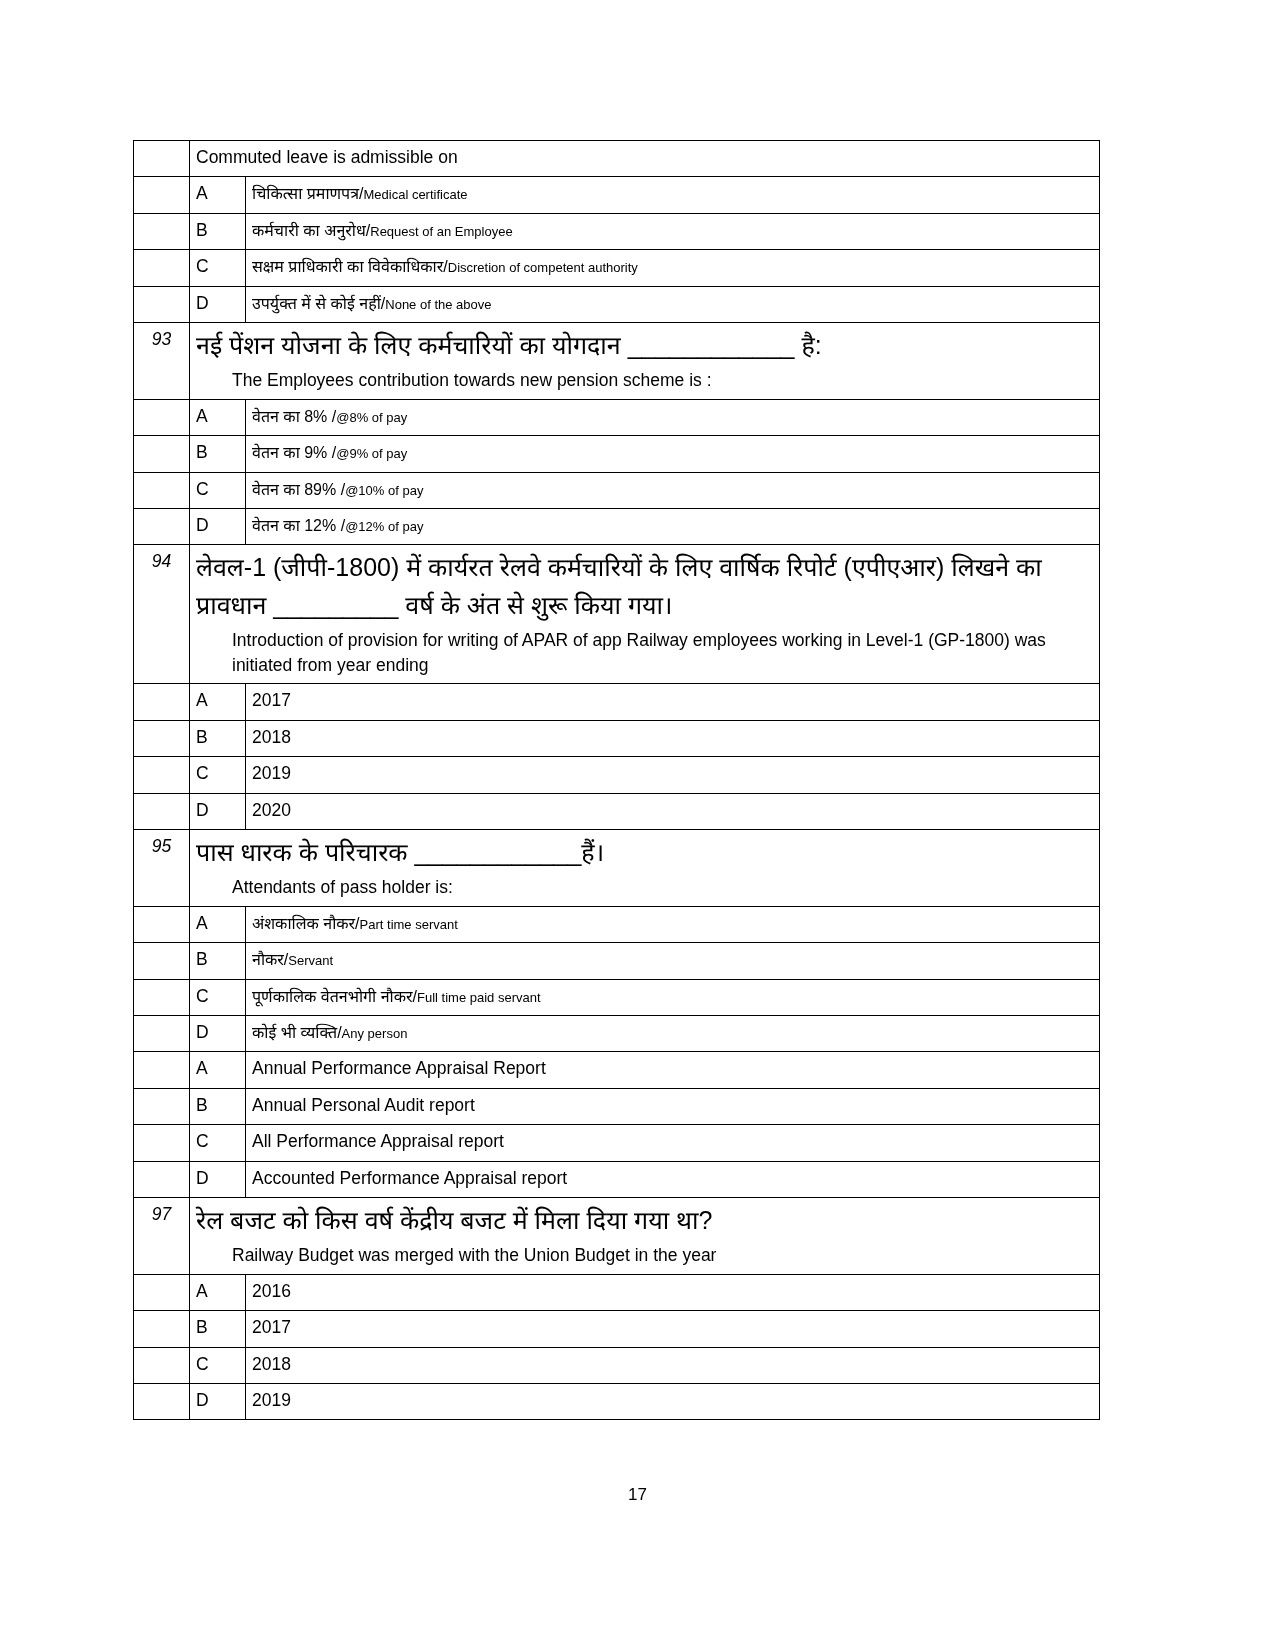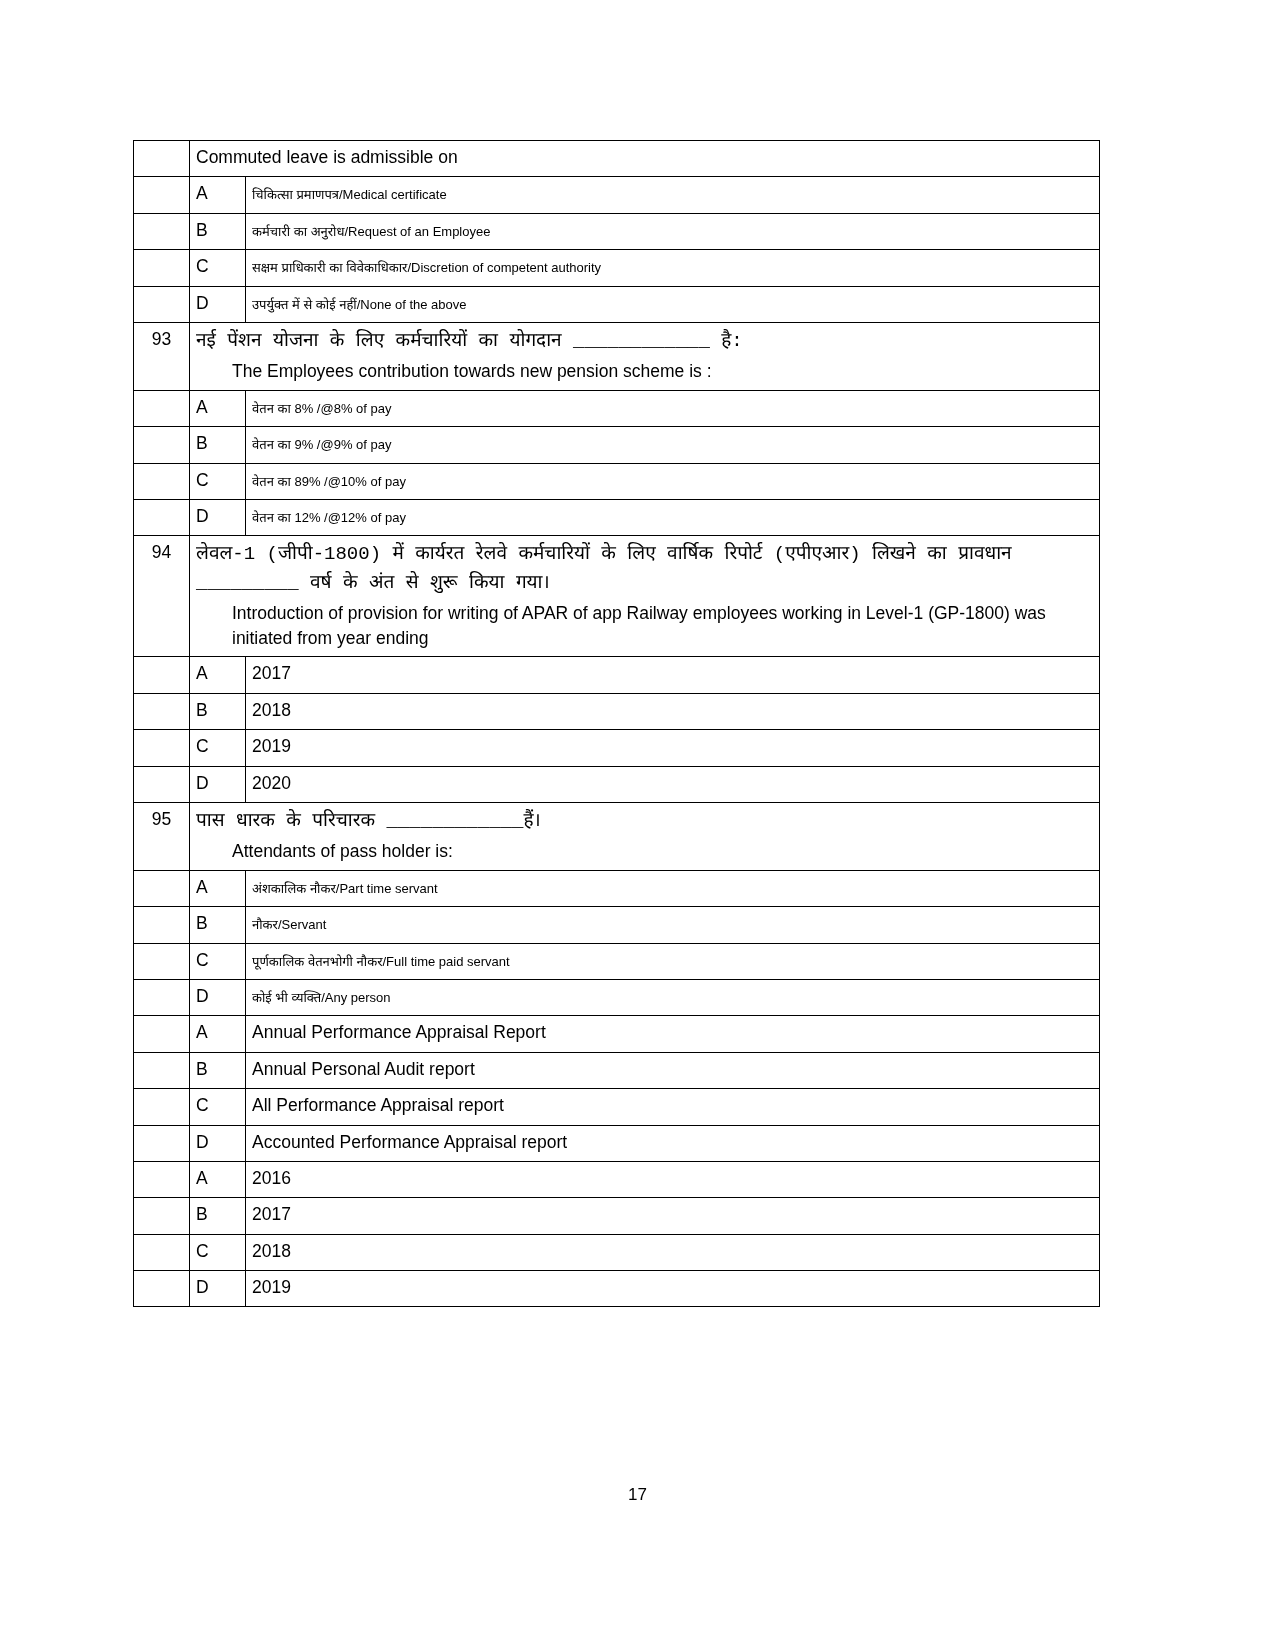--- a/index.html
+++ b/index.html
@@ -41,20 +41,21 @@
     line-height: 1.45;
   }
   col.c-num { width: 56px; }
   col.c-opt { width: 56px; }
   col.c-txt { width: 854px; }
 
   td.num {
     text-align: center;
     font-size: 17px;
     padding-top: 6px;
+    font-style: italic;
   }
   td.optlabel {
     font-size: 16px;
     padding-top: 3px;
     padding-left: 8px;
   }
   td.qtext {
     padding-top: 5px;
     padding-bottom: 7px;
   }
@@ -64,32 +65,31 @@
   td.opttext-tight {
     padding-left: 10px;
     padding-top: 5px;
     padding-bottom: 5px;
   }
   .en {
     font-size: 17.5px;
   }
   .q-hi {
     display: block;
-    font-size: 19px;
+    font-size: 25px;
     line-height: 1.5;
     margin-bottom: 4px;
-    font-family: Liberation Mono, monospace;
   }
   .q-en {
     display: block;
     font-size: 17.5px;
     line-height: 1.4;
     margin-left: 36px;
   }
-  .inline-hi { font-size: 13px; }
+  .inline-hi { font-size: 16px; }
   .inline-en { font-size: 13px; }
   .pagenum {
     position: absolute;
     top: 1485px;
     left: 0;
     width: 1275px;
     text-align: center;
     font-size: 17px;
   }
   .rowpad-short td { padding-top: 2px; padding-bottom: 2px; font-size: 17px; }
@@ -231,20 +231,27 @@
           <td class="num"></td>
           <td class="optlabel">C</td>
           <td class="opttext-tight">All Performance Appraisal report</td>
         </tr>
         <tr class="rowpad-short">
           <td class="num"></td>
           <td class="optlabel">D</td>
           <td class="opttext-tight">Accounted Performance Appraisal report</td>
         </tr>
 
+        <tr>
+          <td class="num">97</td>
+          <td class="qtext" colspan="2">
+            <span class="q-hi">रेल बजट को किस वर्ष केंद्रीय बजट में मिला दिया गया था?</span>
+            <span class="q-en">Railway Budget was merged with the Union Budget in the year</span>
+          </td>
+        </tr>
         <tr class="rowpad-short">
           <td class="num"></td>
           <td class="optlabel">A</td>
           <td class="opttext-tight">2016</td>
         </tr>
         <tr class="rowpad-short">
           <td class="num"></td>
           <td class="optlabel">B</td>
           <td class="opttext-tight">2017</td>
         </tr>

